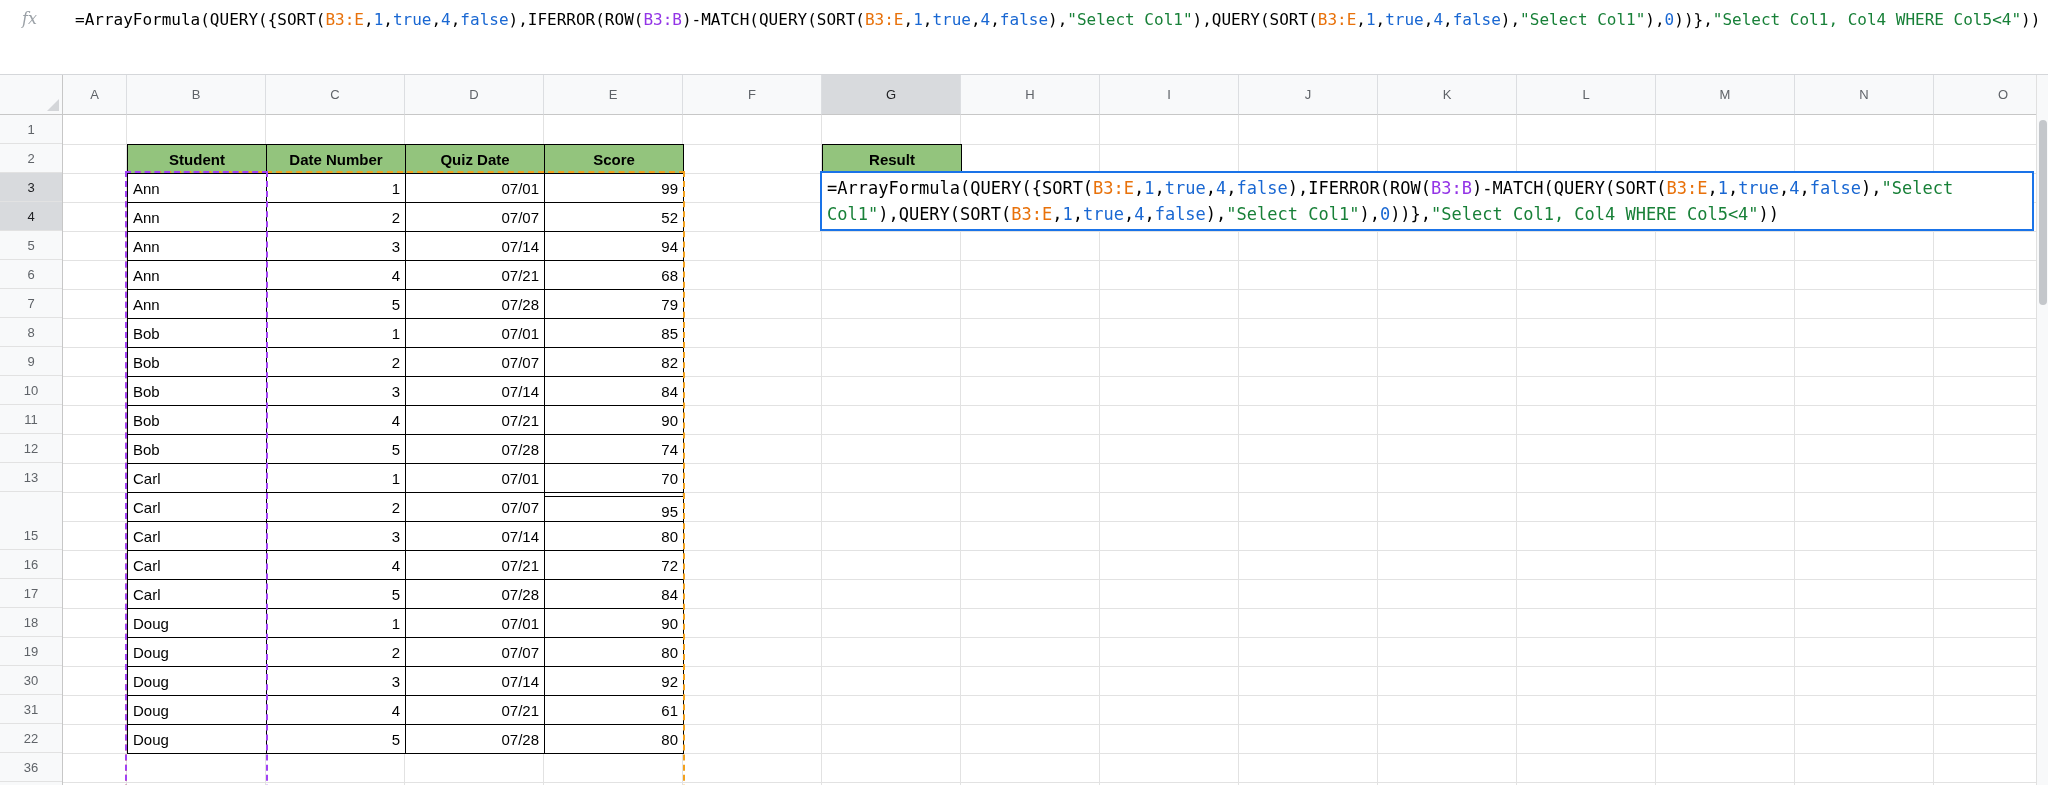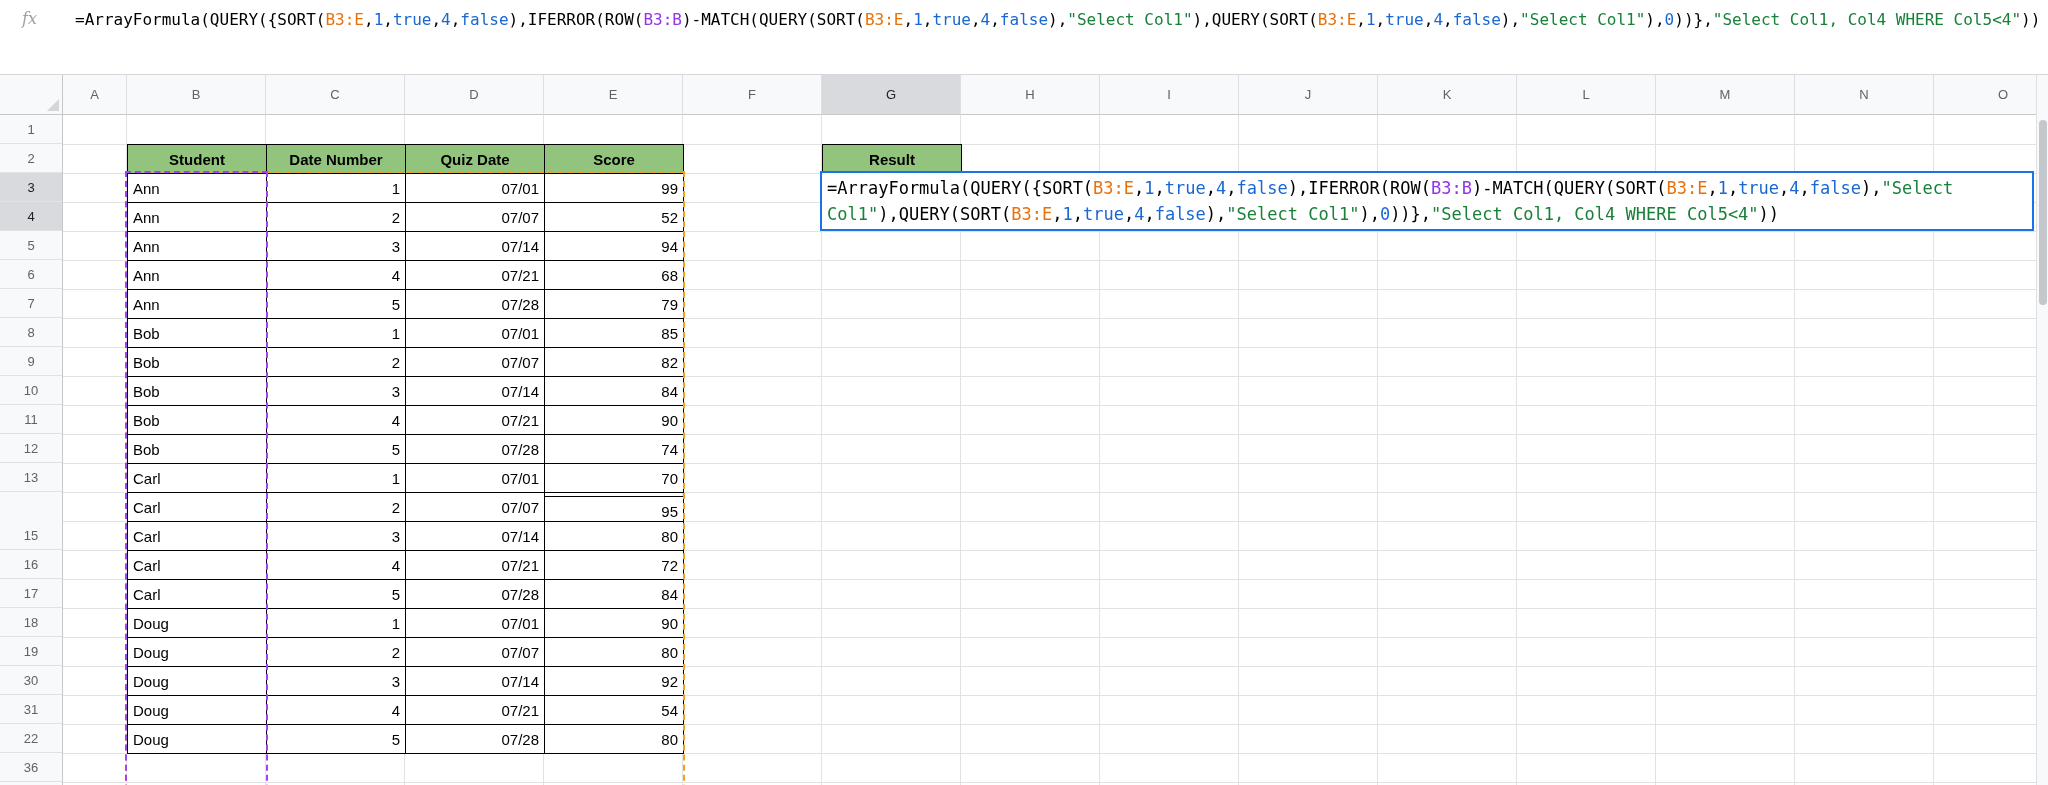--- a/index.html
+++ b/index.html
@@ -218,21 +218,21 @@
       <div class="tcell num" style="left: 203px; top: 522px; width: 140px; height: 30px;">2</div>
       <div class="tcell num" style="left: 342px; top: 522px; width: 140px; height: 30px;">07/07</div>
       <div class="tcell num" style="left: 481px; top: 522px; width: 140px; height: 30px;">80</div>
       <div class="tcell" style="left: 64px; top: 551px; width: 140px; height: 30px;">Doug</div>
       <div class="tcell num" style="left: 203px; top: 551px; width: 140px; height: 30px;">3</div>
       <div class="tcell num" style="left: 342px; top: 551px; width: 140px; height: 30px;">07/14</div>
       <div class="tcell num" style="left: 481px; top: 551px; width: 140px; height: 30px;">92</div>
       <div class="tcell" style="left: 64px; top: 580px; width: 140px; height: 30px;">Doug</div>
       <div class="tcell num" style="left: 203px; top: 580px; width: 140px; height: 30px;">4</div>
       <div class="tcell num" style="left: 342px; top: 580px; width: 140px; height: 30px;">07/21</div>
-      <div class="tcell num" style="left: 481px; top: 580px; width: 140px; height: 30px;">54</div>
+      <div class="tcell num" style="left: 481px; top: 580px; width: 140px; height: 30px;">61</div>
       <div class="tcell" style="left: 64px; top: 609px; width: 140px; height: 30px;">Doug</div>
       <div class="tcell num" style="left: 203px; top: 609px; width: 140px; height: 30px;">5</div>
       <div class="tcell num" style="left: 342px; top: 609px; width: 140px; height: 30px;">07/28</div>
       <div class="tcell num" style="left: 481px; top: 609px; width: 140px; height: 30px;">80</div>
       <div class="tcell head" style="left: 759px; top: 29px; width: 140px; height: 30px; background: rgb(147, 196, 125);">Result</div>
       <div class="dashed" style="left: 62px; top: 56px; width: 560px; height: 660px; border-color: rgb(242, 161, 30);"></div>
       <div class="dashed" style="left: 62px; top: 56px; width: 143px; height: 660px; border-color: rgb(161, 66, 244);"></div>
       <div class="editor" style="left: 757px; top: 56px; width: 1214px; height: 60px; border-color: rgb(26, 115, 232);">
         <div class="editor-line"><span style="color: rgb(0, 0, 0);">=ArrayFormula(QUERY({SORT(</span><span style="color: rgb(232, 113, 10);">B3:E</span><span style="color: rgb(0, 0, 0);">,</span><span style="color: rgb(25, 103, 210);">1</span><span style="color: rgb(0, 0, 0);">,</span><span style="color: rgb(25, 103, 210);">true</span><span style="color: rgb(0, 0, 0);">,</span><span style="color: rgb(25, 103, 210);">4</span><span style="color: rgb(0, 0, 0);">,</span><span style="color: rgb(25, 103, 210);">false</span><span style="color: rgb(0, 0, 0);">),IFERROR(ROW(</span><span style="color: rgb(147, 52, 230);">B3:B</span><span style="color: rgb(0, 0, 0);">)-MATCH(QUERY(SORT(</span><span style="color: rgb(232, 113, 10);">B3:E</span><span style="color: rgb(0, 0, 0);">,</span><span style="color: rgb(25, 103, 210);">1</span><span style="color: rgb(0, 0, 0);">,</span><span style="color: rgb(25, 103, 210);">true</span><span style="color: rgb(0, 0, 0);">,</span><span style="color: rgb(25, 103, 210);">4</span><span style="color: rgb(0, 0, 0);">,</span><span style="color: rgb(25, 103, 210);">false</span><span style="color: rgb(0, 0, 0);">),</span><span style="color: rgb(24, 128, 56);">"Select</span></div>
         <div class="editor-line"><span style="color: rgb(24, 128, 56);">Col1"</span><span style="color: rgb(0, 0, 0);">),QUERY(SORT(</span><span style="color: rgb(232, 113, 10);">B3:E</span><span style="color: rgb(0, 0, 0);">,</span><span style="color: rgb(25, 103, 210);">1</span><span style="color: rgb(0, 0, 0);">,</span><span style="color: rgb(25, 103, 210);">true</span><span style="color: rgb(0, 0, 0);">,</span><span style="color: rgb(25, 103, 210);">4</span><span style="color: rgb(0, 0, 0);">,</span><span style="color: rgb(25, 103, 210);">false</span><span style="color: rgb(0, 0, 0);">),</span><span style="color: rgb(24, 128, 56);">"Select Col1"</span><span style="color: rgb(0, 0, 0);">),</span><span style="color: rgb(25, 103, 210);">0</span><span style="color: rgb(0, 0, 0);">))},</span><span style="color: rgb(24, 128, 56);">"Select Col1, Col4 WHERE Col5&lt;4"</span><span style="color: rgb(0, 0, 0);">))</span></div>

